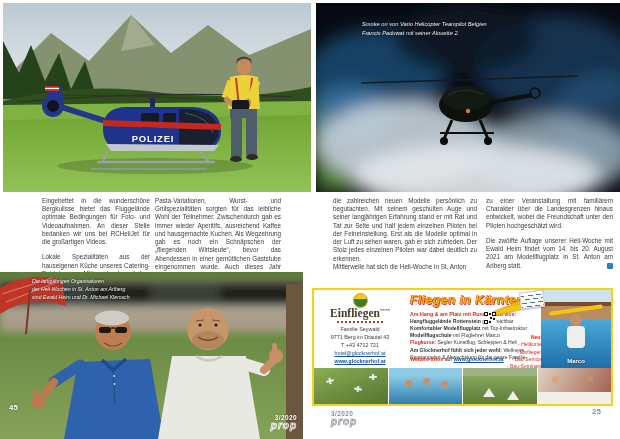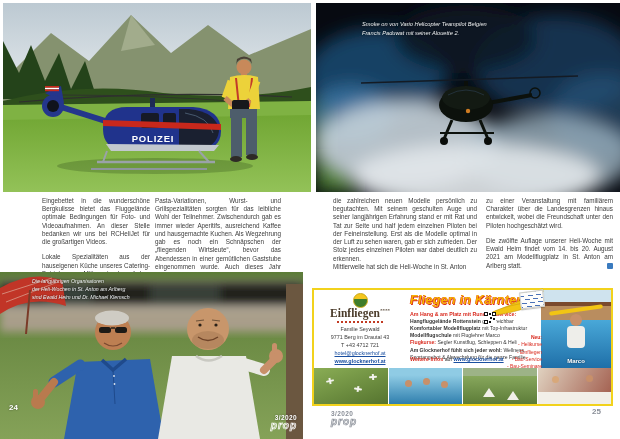--- a/index.html
+++ b/index.html
@@ -294,21 +294,21 @@
         <circle cx="216" cy="53" r="1.6" fill="#2a2018"></circle>
         <path d="M196,49 L204,48 M212,48 L220,49" stroke="#6e5238" stroke-width="1.2"></path>
         <path d="M198,65 Q208,72 218,65" stroke="#6e4328" stroke-width="1.4" fill="none"></path>
       </g>
     </svg>
     <div class="cap" style="left:32px;top:6px;font-size:5.2px;">
       <div>Die langjährigen Organisatoren</div>
       <div>der Heli-Wochen in St. Anton am Arlberg</div>
       <div>sind Ewald Heim und Dr. Michael Klemsch</div>
     </div>
-    <div class="pagenum white" style="left:9px;top:131px;">24</div>
+    <div class="pagenum white" style="left:9px;top:131px;">45</div>
     <div class="abs" style="right:6px;bottom:8px;text-align:right;">
       <div class="issue white">3/2020</div>
       <div class="prop white">prop</div>
     </div>
   </div>
 
   <div class="ad">
     <div class="inner">
 
       <div class="adleft">

